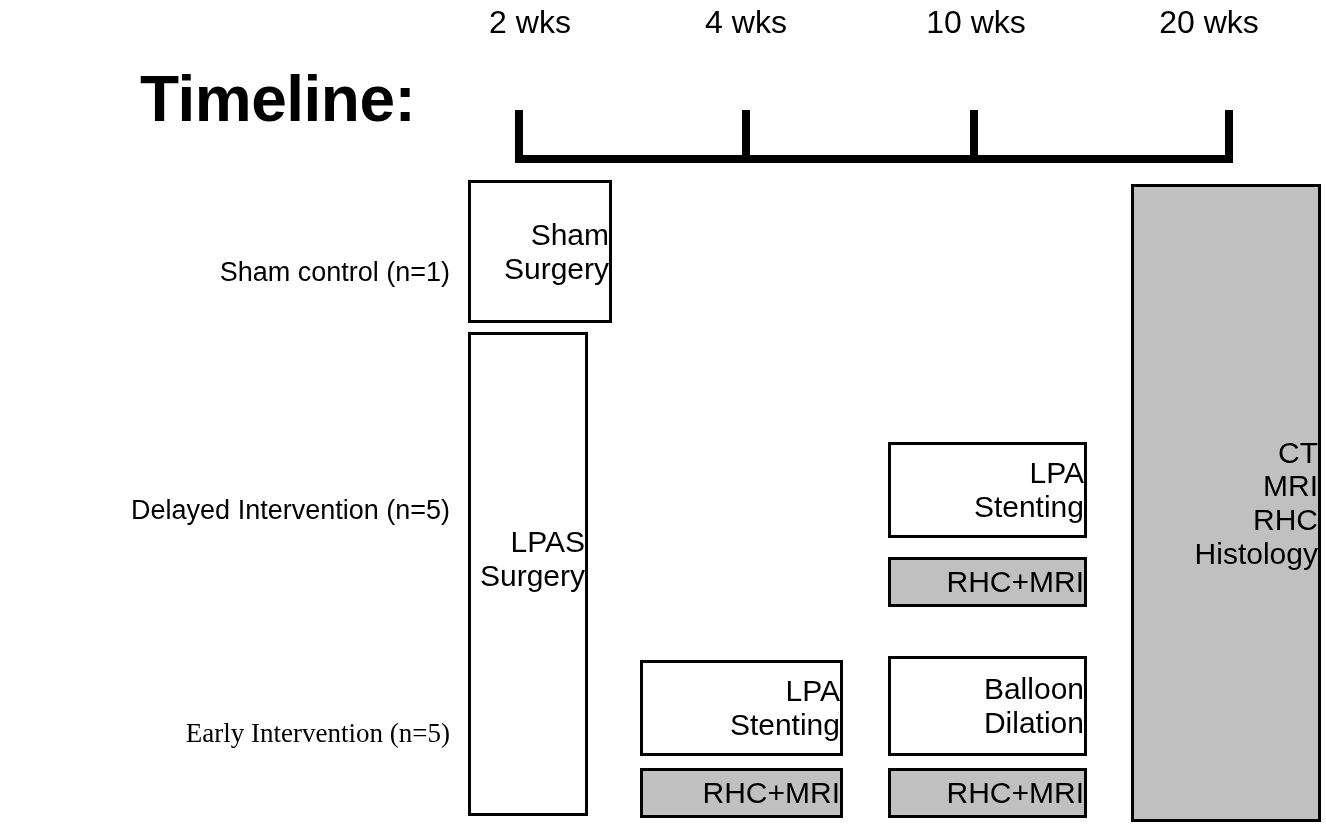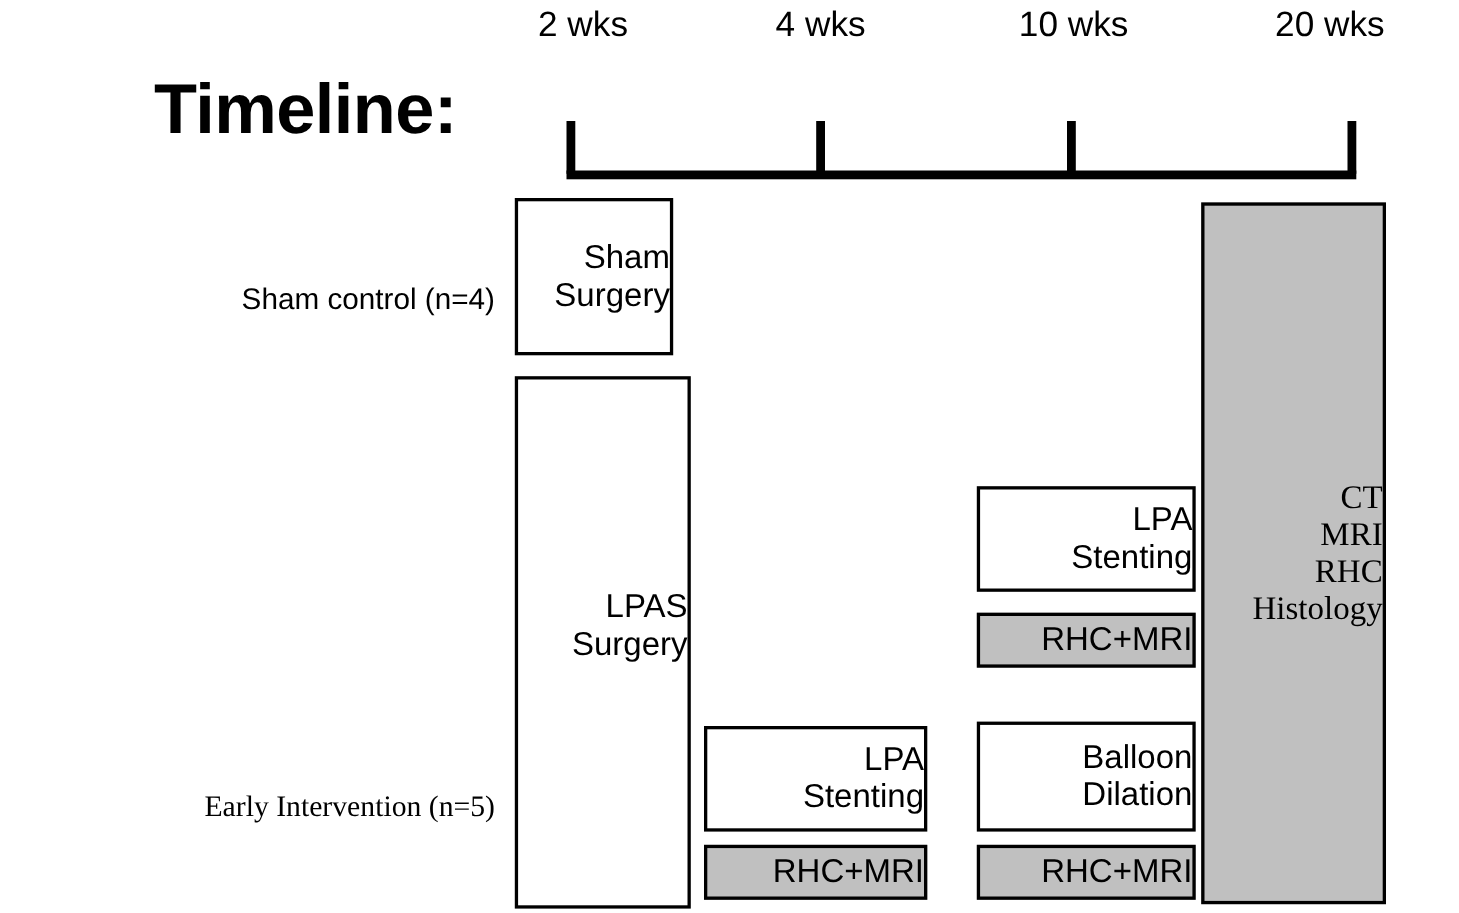--- a/index.html
+++ b/index.html
@@ -101,29 +101,30 @@
   <div class="tick-label" style="left:746px;">4 wks</div>
   <div class="tick-label" style="left:976px;">10 wks</div>
   <div class="tick-label" style="left:1209px;">20 wks</div>
 
   <div class="axis-base axis-line"></div>
   <div class="axis-tick" style="left:515px; top:110px; height:48px;"></div>
   <div class="axis-tick" style="left:742px; top:110px; height:48px;"></div>
   <div class="axis-tick" style="left:970px; top:110px; height:48px;"></div>
   <div class="axis-tick" style="left:1225px; top:110px; height:48px;"></div>
 
-  <div class="row-label-wrap" style="top:258px;">Sham control (n=4)</div>
+  <div class="row-label-wrap" style="top:258px;">Sham control (n=1)</div>
+  <div class="row-label-wrap" style="top:496px;">Delayed Intervention (n=5)</div>
   <div class="row-label-wrap" style="top:719px;font-family:Liberation Serif, serif;">Early Intervention (n=5)</div>
 
   <div class="box" style="left:468px; top:180px; width:144px; height:143px;">
     <span class="line">Sham</span>
     <span class="line">Surgery</span>
   </div>
 
-  <div class="box" style="left:468px; top:342px; width:160px; height:484px; justify-content:flex-start; padding-top:190px;">
+  <div class="box" style="left:468px; top:332px; width:120px; height:484px; justify-content:flex-start; padding-top:190px;">
     <span class="line">LPAS</span>
     <span class="line">Surgery</span>
   </div>
 
   <div class="box" style="left:888px; top:442px; width:199px; height:96px;">
     <span class="line">LPA</span>
     <span class="line">Stenting</span>
   </div>
 
   <div class="box gray" style="left:888px; top:557px; width:199px; height:50px;">
@@ -141,20 +142,20 @@
 
   <div class="box" style="left:888px; top:656px; width:199px; height:100px;">
     <span class="line">Balloon</span>
     <span class="line">Dilation</span>
   </div>
 
   <div class="box gray" style="left:888px; top:768px; width:199px; height:50px;">
     <span class="line">RHC+MRI</span>
   </div>
 
-  <div class="box gray" style="left:1092px; top:184px; width:168px; height:638px;font-family:Liberation Serif, serif;">
+  <div class="box gray" style="left:1131px; top:184px; width:190px; height:638px;">
     <span class="line">CT</span>
     <span class="line">MRI</span>
     <span class="line">RHC</span>
     <span class="line">Histology</span>
   </div>
 
 </div>
 
 </body></html>

